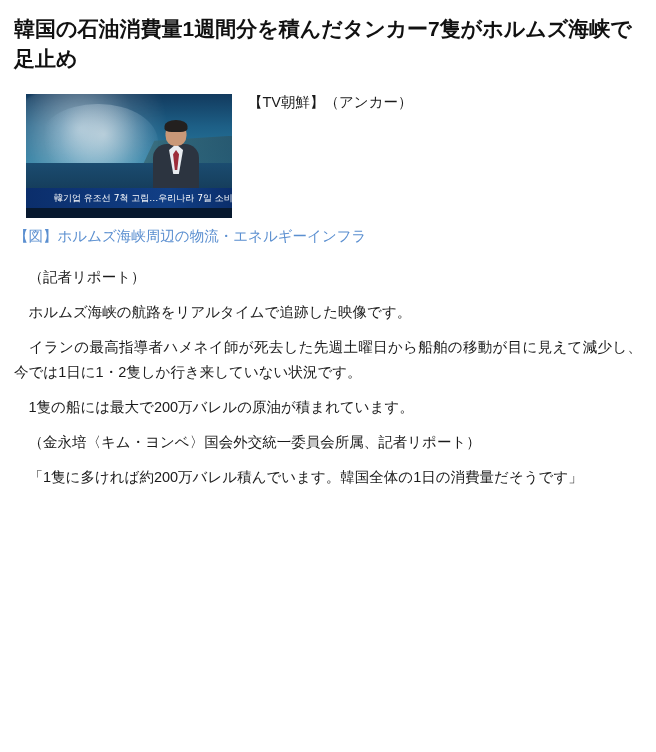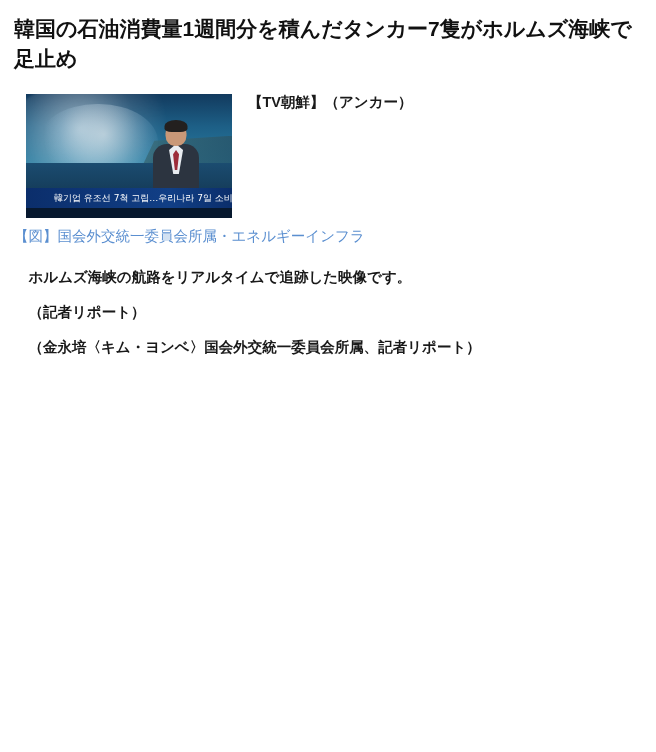--- a/index.html
+++ b/index.html
@@ -149,21 +149,20 @@
   }
   .thumb .bottombar {
     position: absolute;
     left: 0; right: 0; bottom: 0;
     height: 10px;
     background: #07182e;
   }
   p.para {
     margin: 0 0 9px 0;
     text-align: justify;
-    font-weight: bold;
   }
   p.first-line {
     margin: 0 0 9px 0;
   }
   .figure-link {
     clear: both;
     display: block;
     color: #5b8fd0;
     font-size: 14.5px;
     line-height: 1.75;
@@ -198,26 +197,29 @@
         <div class="hair"></div>
       </div>
       <div class="ticker-logo">9</div>
       <div class="ticker">韓기업 유조선 7척 고립…우리나라 7일 소비량</div>
       <div class="bottombar"></div>
     </div>
 
     <p class="para first-line">【TV朝鮮】（アンカー）</p>
 
 
-    <a class="figure-link" href="#">【図】国会外交統一委員会所属・エネルギーインフラ</a>
+    <a class="figure-link" href="#">【図】ホルムズ海峡周辺の物流・エネルギーインフラ</a>
+
+    <p class="para spaced">　（記者リポート）</p>
 
     <p class="para spaced">　ホルムズ海峡の航路をリアルタイムで追跡した映像です。</p>
 
-    <p class="para spaced">　（記者リポート）</p>
-
-
-
+    <p class="para spaced">　イランの最高指導者ハメネイ師が死去した先週土曜日から船舶の移動が目に見えて減少し、今では1日に1・2隻しか行き来していない状況です。</p>
+
+
+    <p class="para spaced">　1隻の船には最大で200万バレルの原油が積まれています。</p>
 
     <p class="para spaced">　（金永培〈キム・ヨンベ〉国会外交統一委員会所属、記者リポート）</p>
 
+    <p class="para spaced">　「1隻に多ければ約200万バレル積んでいます。韓国全体の1日の消費量だそうです」</p>
 
   </div>
 </div>
 
 </body></html>

